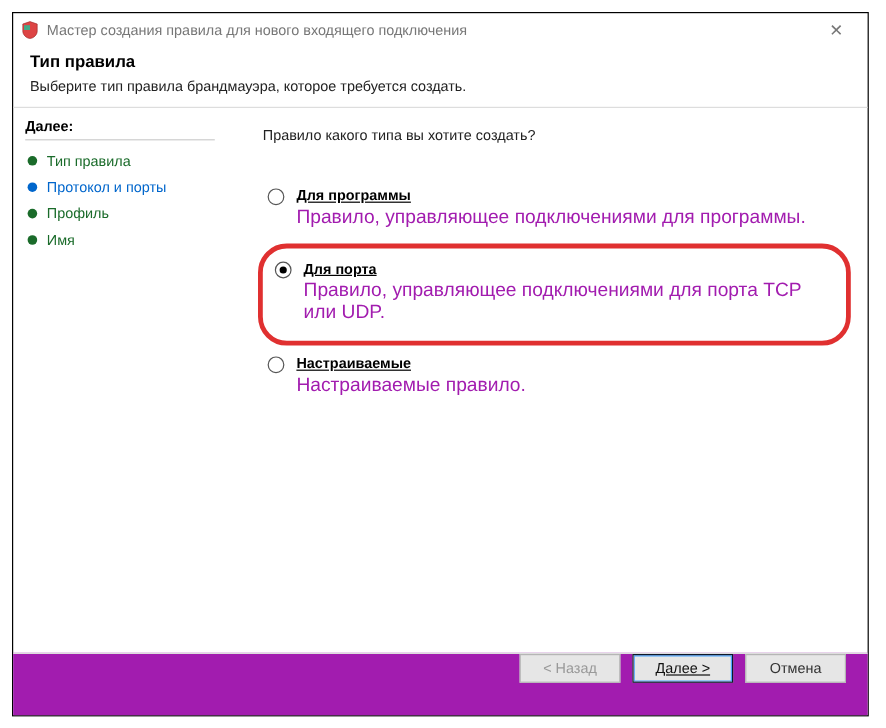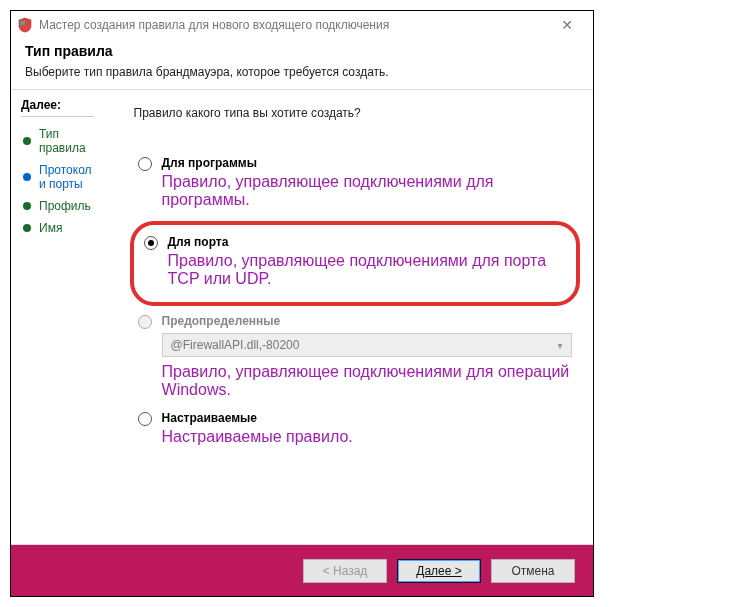--- a/index.html
+++ b/index.html
@@ -5,21 +5,21 @@
   * { box-sizing: border-box; }
   body {
     margin: 0;
     padding: 10px;
     background: #fff;
     font-family: "Segoe UI", Tahoma, sans-serif;
     font-size: 12px;
     color: #000;
   }
   .outer {
-    width: 584px;
+    width: 714px;
     height: 587px;
     border: 1px solid #000;
     background: #fff;
     position: relative;
     display: flex;
     flex-direction: column;
   }
   .titlebar {
     height: 28px;
     display: flex;
@@ -130,20 +130,21 @@
     background: #f1f1f1;
   }
   .opt-text {
     flex: 1;
   }
   .opt-label {
     font-weight: 700;
     font-size: 12px;
     color: #000;
     margin-bottom: 3px;
+    text-decoration: underline;
   }
   .opt-label.disabled { color: #888; }
   .opt-desc {
     font-size: 16px;
     color: #a21caf;
   }
   .highlight-frame {
     border: 4px solid #e03030;
     border-radius: 24px;
     padding: 6px 6px 10px 6px;
@@ -164,23 +165,23 @@
   }
   .dropdown-dis .chev {
     position: absolute;
     right: 8px;
     color: #999;
     font-size: 10px;
   }
   .footer {
     height: 52px;
     border-top: 1px solid #ddd;
-    background: #be185d;
-    display: flex;
-    align-items: center;
+    background: #a21caf;
+    display: flex;
+    align-items: flex-start;
     justify-content: flex-end;
     padding: 0 18px;
     gap: 10px;
   }
   .btn {
     min-width: 84px;
     height: 24px;
     background: #e6e6e6;
     border: 1px solid #b5b5b5;
     font-size: 12px;
@@ -257,35 +258,20 @@
       <div class="highlight-frame">
         <div class="option" style="margin-bottom:0;padding-bottom:4px;">
           <span class="radio checked"></span>
           <div class="opt-text">
             <div class="opt-label">Для порта</div>
             <div class="opt-desc">Правило, управляющее подключениями для порта TCP или UDP.</div>
           </div>
         </div>
       </div>
 
-      <div class="option" style="flex-direction:column; padding-bottom:2px;">
-        <div style="display:flex;align-items:flex-start;width:100%;">
-          <span class="radio disabled"></span>
-          <div class="opt-text">
-            <div class="opt-label disabled">Предопределенные</div>
-          </div>
-        </div>
-        <div style="margin-left:24px;">
-          <div class="dropdown-dis">
-            <span>@FirewallAPI.dll,-80200</span>
-            <span class="chev">▾</span>
-          </div>
-          <div class="opt-desc">Правило, управляющее подключениями для операций Windows.</div>
-        </div>
-      </div>
 
       <div class="option">
         <span class="radio"></span>
         <div class="opt-text">
           <div class="opt-label">Настраиваемые</div>
           <div class="opt-desc">Настраиваемые правило.</div>
         </div>
       </div>
 
     </div>

